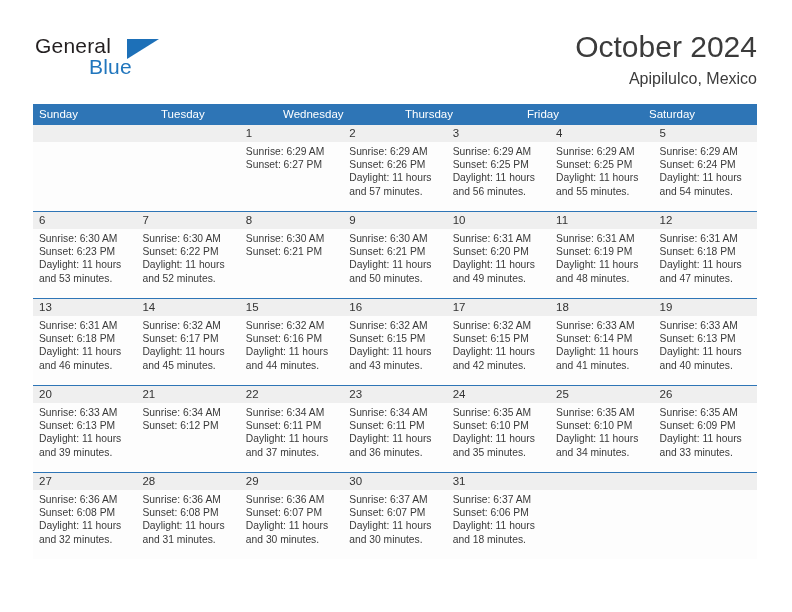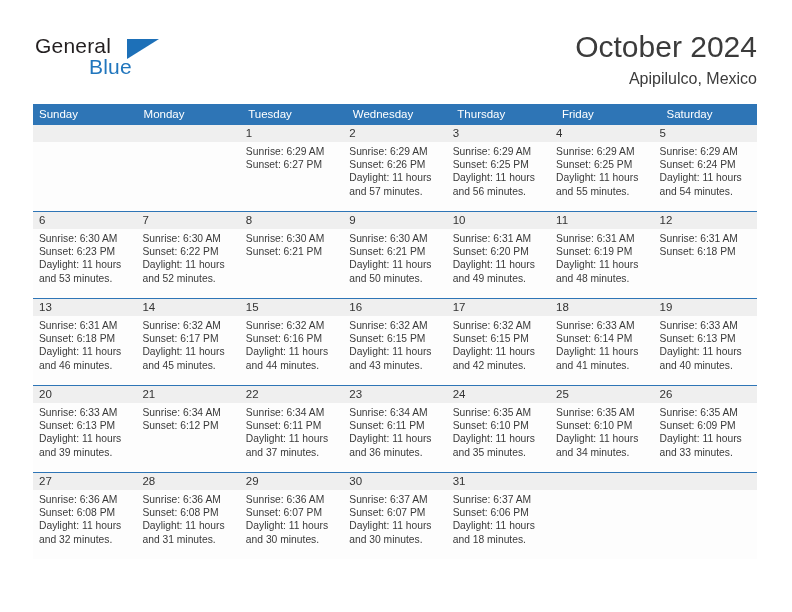--- a/index.html
+++ b/index.html
@@ -165,21 +165,20 @@
       <div class="cal-title">October 2024</div>
       <div class="cal-subtitle">Apipilulco, Mexico</div>
     </div>
 
   </div>
 
   <div class="calendar">
 
     <div class="week-head">
       <div class="dow">Sunday</div>
-      <div class="dow">Monday</div>
       <div class="dow">Tuesday</div>
       <div class="dow">Wednesday</div>
       <div class="dow">Thursday</div>
       <div class="dow">Friday</div>
       <div class="dow">Saturday</div>
     </div>
 
     <div id="weeks-host">
         <div class="week first">
           <div class="cell empty">
@@ -274,20 +273,21 @@
               <div>Sunrise: 6:31 AM</div>
               <div>Sunset: 6:19 PM</div>
               <div class="dl">Daylight: 11 hours and 48 minutes.</div>
             </div>
           </div>
           <div class="cell">
             <span class="daynum">12</span>
             <div class="info">
               <div>Sunrise: 6:31 AM</div>
               <div>Sunset: 6:18 PM</div>
+              <div class="dl">Daylight: 11 hours and 47 minutes.</div>
             </div>
           </div>
         </div>
         <div class="week">
           <div class="cell">
             <span class="daynum">13</span>
             <div class="info">
               <div>Sunrise: 6:31 AM</div>
               <div>Sunset: 6:18 PM</div>
               <div class="dl">Daylight: 11 hours and 46 minutes.</div>

